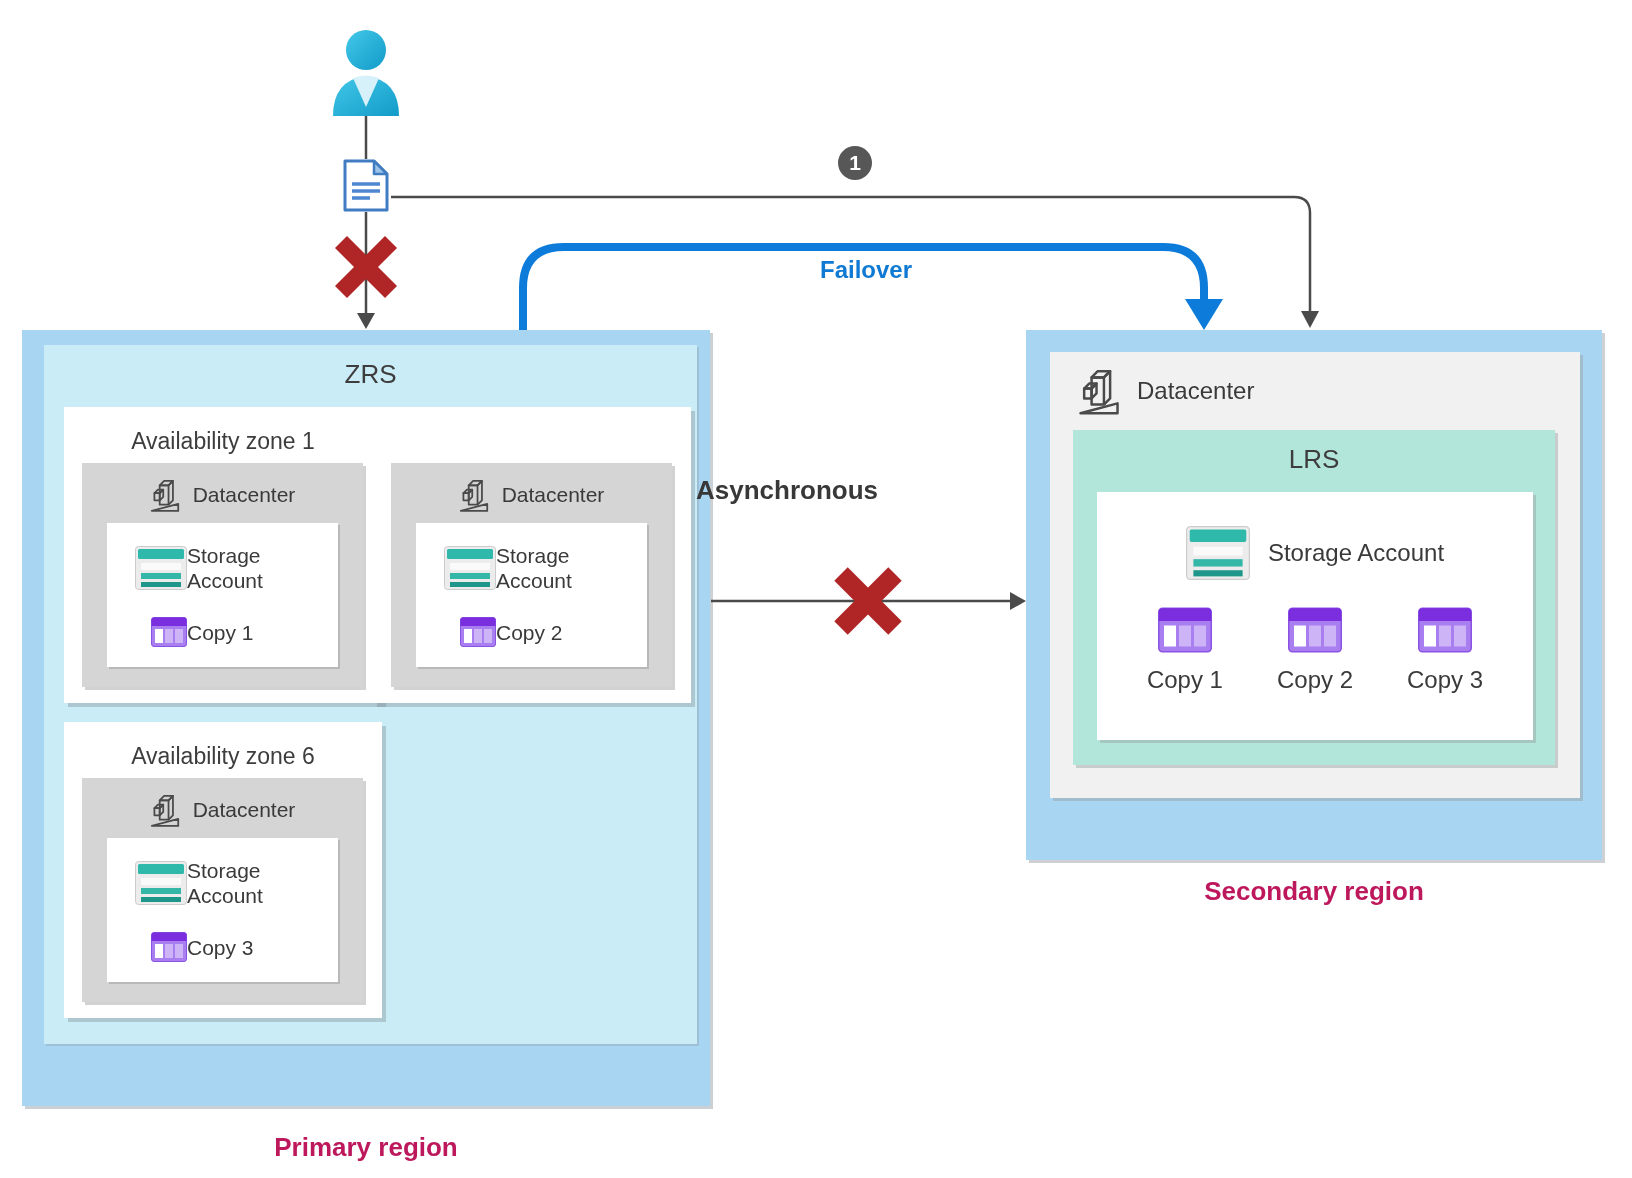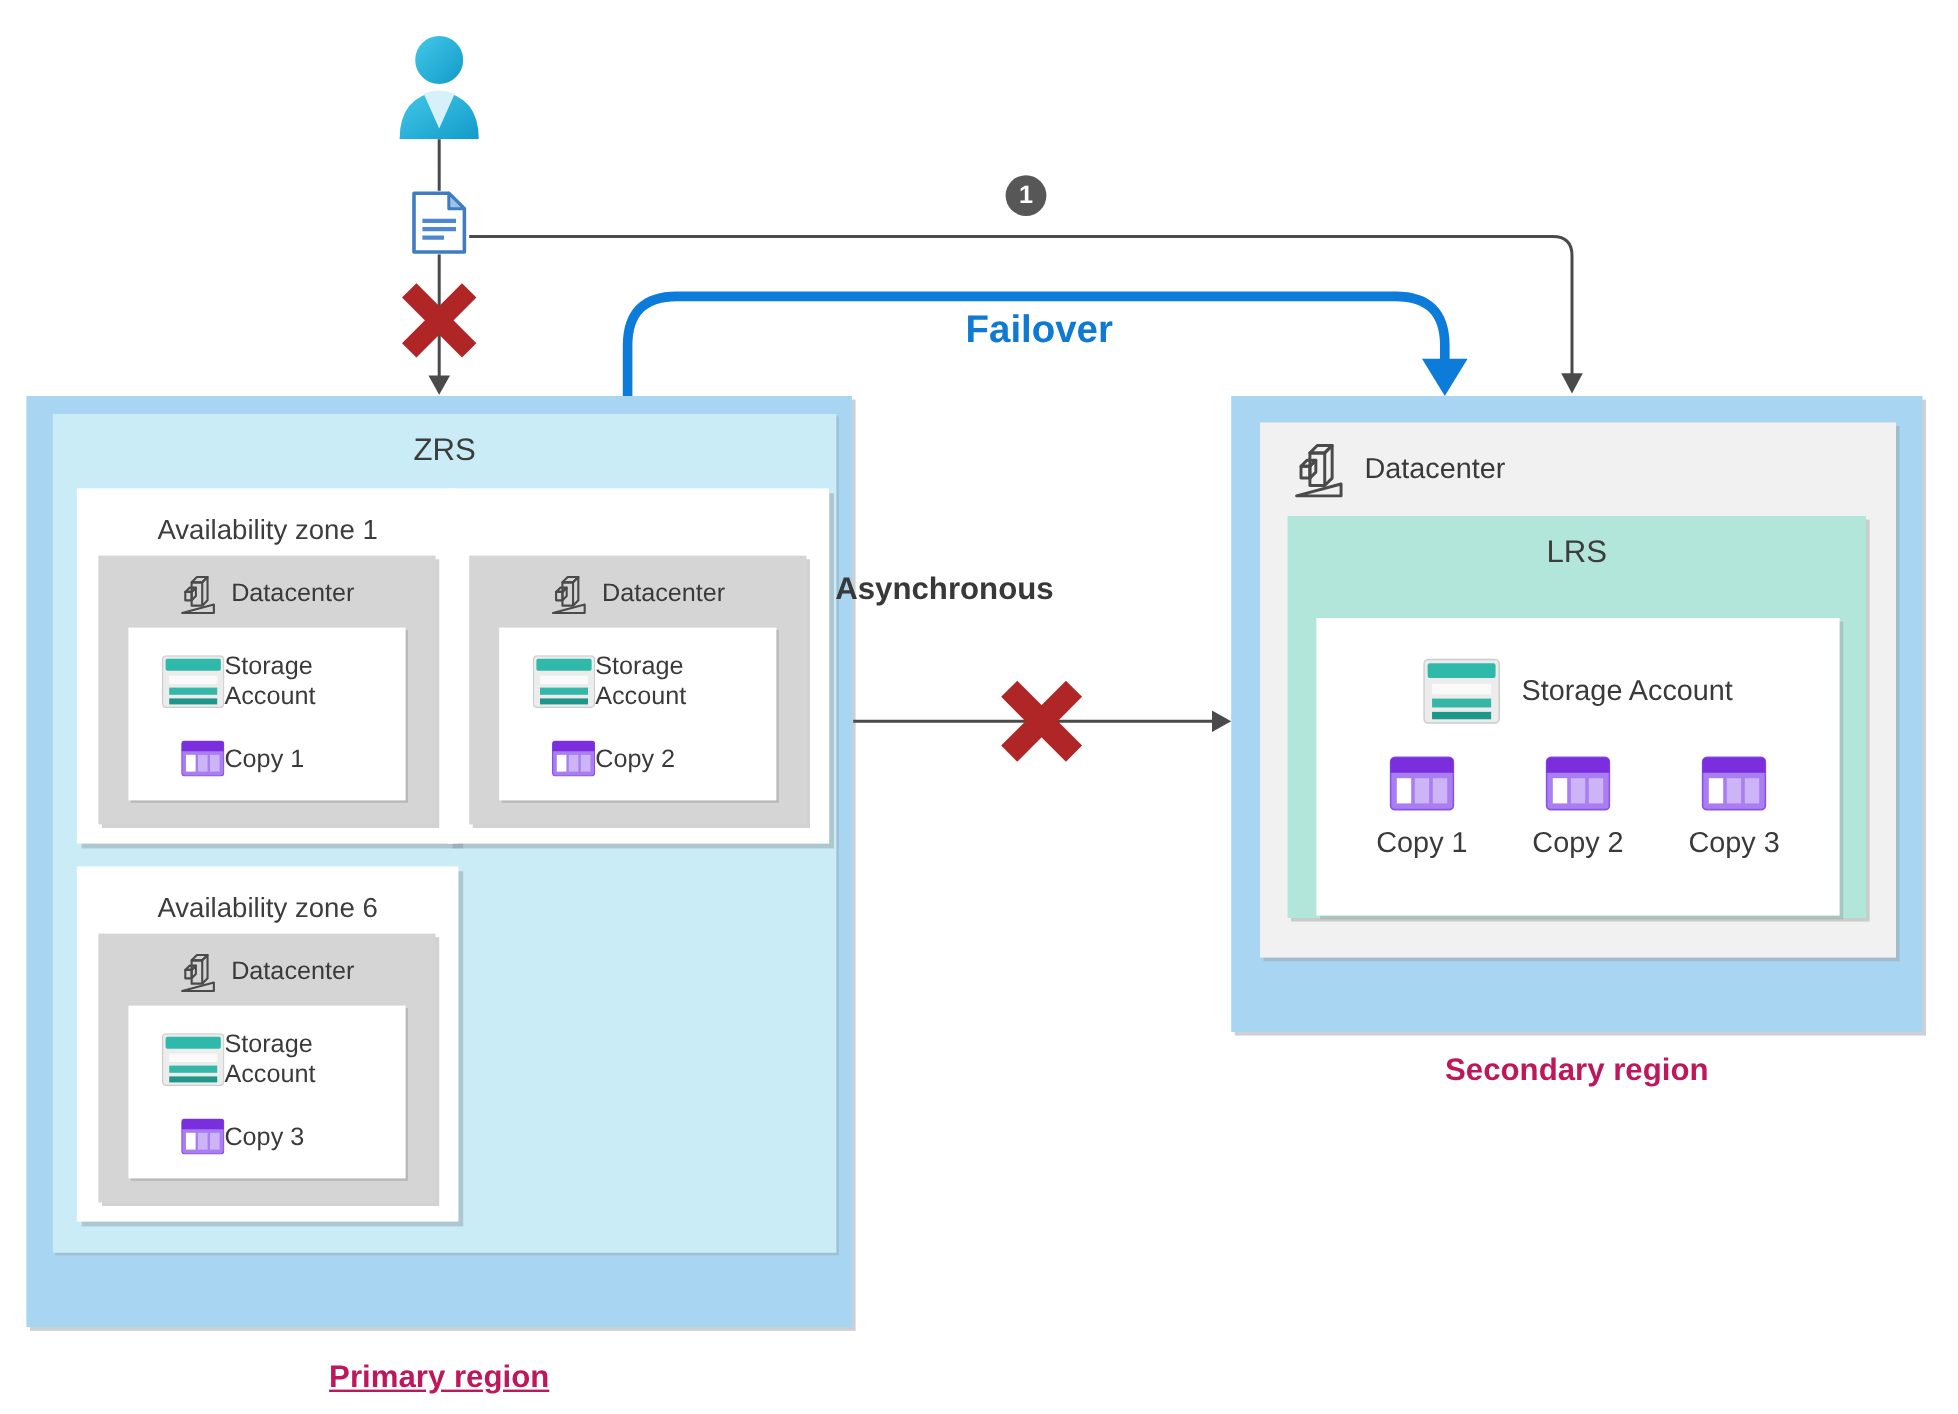--- a/index.html
+++ b/index.html
@@ -35,34 +35,34 @@
   
   #secondary-outer{position:absolute;left:1026px;top:330px;width:576px;height:530px;
     background:#a7d5f2;box-shadow:3px 3px 0 rgba(165,170,175,.55);z-index:1;}
   #secondary-gray{position:absolute;left:1050px;top:352px;width:530px;height:446px;
     background:#f1f1f1;box-shadow:3px 3px 0 rgba(150,150,150,.4);z-index:2;}
   #secondary-dc-header{position:absolute;left:1078px;top:362px;height:58px;z-index:2;
     display:flex;align-items:center;gap:17px;font-size:24px;color:#3a3a3a;}
   #lrs-box{position:absolute;left:1073px;top:430px;width:482px;height:335px;
     background:#b3e6da;box-shadow:3px 3px 0 rgba(140,150,148,.4);z-index:2;}
   #lrs-white{position:absolute;left:1097px;top:492px;width:436px;height:248px;
-    background:#ffffff;box-shadow:3px 3px 0 rgba(140,140,140,.35);z-index:2;margin-top:23px;}
+    background:#ffffff;box-shadow:3px 3px 0 rgba(140,140,140,.35);z-index:2;}
   .sec-storage-row{margin-top:33px;display:flex;justify-content:center;
     align-items:center;gap:18px;font-size:24px;color:#3a3a3a;}
   .sec-copies-row{margin-top:26px;display:flex;justify-content:center;gap:54px;}
   .sec-copy{display:flex;flex-direction:column;align-items:center;gap:13px;
     font-size:24px;color:#3a3a3a;}
 
   
   .region-label{position:absolute;text-align:center;font-size:26px;font-weight:bold;
     color:#be185d;z-index:2;}
-  #primary-region-label{left:22px;top:1132px;width:688px;text-decoration:underline;}
+  #primary-region-label{left:22px;top:1132px;width:688px;}
   #secondary-region-label{left:1026px;top:876px;width:576px;}
   #failover-label{position:absolute;left:716px;top:256px;width:300px;text-align:center;
-    font-size:32px;font-weight:bold;color:#0e7ad3;z-index:4;}
+    font-size:24px;font-weight:bold;color:#0e7ad3;z-index:4;}
   #async-label{position:absolute;left:696px;top:474px;width:340px;text-align:left;
     font-size:26px;font-weight:bold;color:#383838;line-height:32px;z-index:4;}
   #step-badge{position:absolute;left:838px;top:146px;width:34px;height:34px;
     border-radius:50%;background:#575757;color:#ffffff;font-size:21px;font-weight:bold;
     display:flex;align-items:center;justify-content:center;z-index:4;}
 
   .abs-icon{position:absolute;z-index:4;line-height:0;}
   #person-icon{left:328px;top:28px;}
   #document-icon{left:343px;top:159px;}
 </style>

